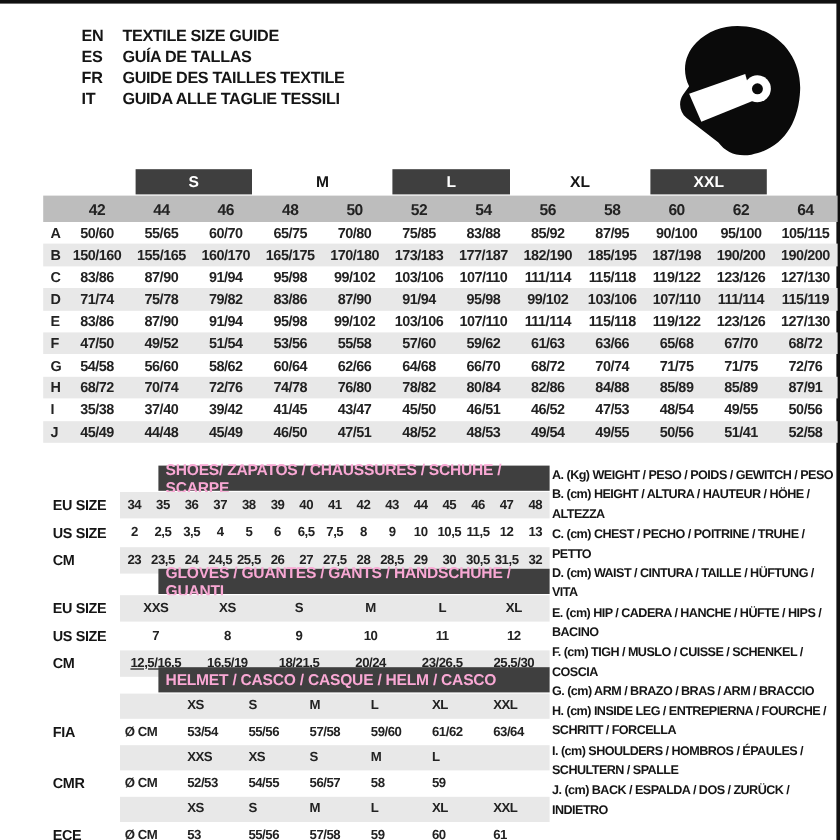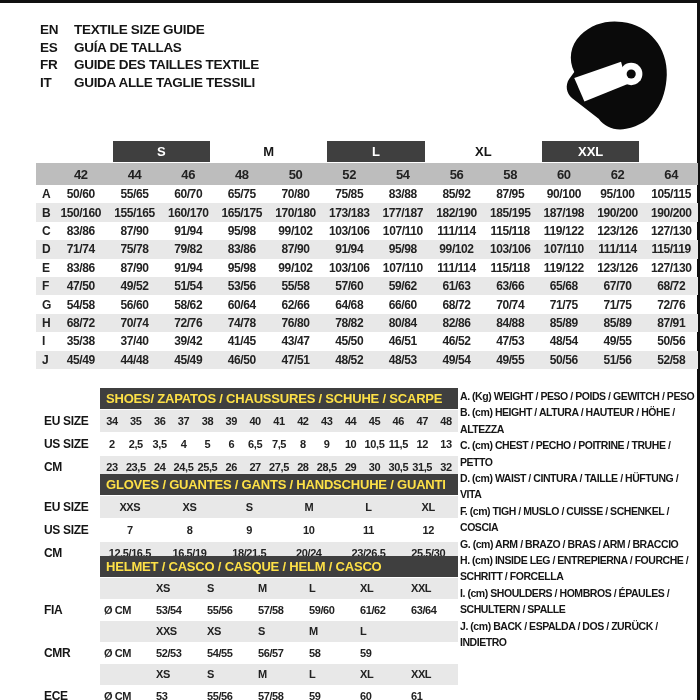--- a/index.html
+++ b/index.html
@@ -6,21 +6,21 @@
   html,body { width:700px; height:700px; }
   body {
     position:relative; background:#ffffff; overflow:hidden;
     font-family:"Liberation Sans", sans-serif; color:#151515;
   }
   .edge-top   { position:absolute; top:0; left:0; width:700px; height:3px; background:#101010; }
   .edge-right { position:absolute; top:0; right:0; width:3px; height:700px; background:#101010; }
 
   
   .lang-list { position:absolute; left:40px; top:21px; }
-  .lang-row  { display:flex; height:17.5px; align-items:center; }
+  .lang-row  { display:flex; height:17.5px; align-items:center;margin-left:28px; }
   .lang-code { width:34px; font-weight:bold; font-size:13.5px; letter-spacing:-0.3px; }
   .lang-title{ font-weight:bold; font-size:13.5px; letter-spacing:-0.3px; }
 
   .helmet-logo { position:absolute; left:558px; top:14px; width:122px; height:124px; }
 
   
   .size-table { position:absolute; left:36px; top:141px; width:662px; }
   .grid13 { display:grid; grid-template-columns:18px repeat(12,1fr); }
   .group-row { height:21px; margin-bottom:1px; }
   .group-label { display:flex; align-items:center; justify-content:center;
@@ -29,21 +29,21 @@
   .size-head { height:22px; background:#bdbdbd; }
   .trow { height:18.4px; }
   .trow.shade { background:#e8e8e8; }
   .cell { display:flex; align-items:center; justify-content:center;
           font-weight:bold; font-size:12px; color:#222; letter-spacing:-0.4px; }
   .size-head .cell { font-size:13px; }
   .cell.letter { justify-content:flex-start; padding-left:6px; }
 
   
   .block { position:absolute; left:38px; width:420px; }
-  .bar { margin-left:62px; height:21px; background:#3f3f3f; color:#fde047;
+  .bar { margin-left:94px; height:21px; background:#3f3f3f; color:#f9a8d4;
          font-weight:bold; font-size:13px; display:flex; align-items:center;
          padding-left:6px; letter-spacing:-0.2px; }
   .srow { display:flex; height:22px; margin-top:1px; }
   .slabel { width:62px; display:flex; align-items:center; font-weight:bold;
             font-size:12px; padding-left:6px; letter-spacing:-0.3px; }
   .svals { flex:1; display:grid; }
   .svals.shade { background:#e8e8e8; }
   .scell { display:flex; align-items:center; justify-content:center;
            font-weight:bold; font-size:11px; color:#222; letter-spacing:-0.4px; }
   .scell.left { justify-content:flex-start; padding-left:4px; }
@@ -204,21 +204,21 @@
         <div class="cell">68/72</div>
       </div>
       <div class="grid13 trow">
         <div class="cell letter">G</div>
         <div class="cell">54/58</div>
         <div class="cell">56/60</div>
         <div class="cell">58/62</div>
         <div class="cell">60/64</div>
         <div class="cell">62/66</div>
         <div class="cell">64/68</div>
-        <div class="cell">66/60</div>
+        <div class="cell">66/70</div>
         <div class="cell">68/72</div>
         <div class="cell">70/74</div>
         <div class="cell">71/75</div>
         <div class="cell">71/75</div>
         <div class="cell">72/76</div>
       </div>
       <div class="grid13 trow shade">
         <div class="cell letter">H</div>
         <div class="cell">68/72</div>
         <div class="cell">70/74</div>
@@ -253,21 +253,21 @@
         <div class="cell">45/49</div>
         <div class="cell">44/48</div>
         <div class="cell">45/49</div>
         <div class="cell">46/50</div>
         <div class="cell">47/51</div>
         <div class="cell">48/52</div>
         <div class="cell">48/53</div>
         <div class="cell">49/54</div>
         <div class="cell">49/55</div>
         <div class="cell">50/56</div>
-        <div class="cell">51/56</div>
+        <div class="cell">51/41</div>
         <div class="cell">52/58</div>
       </div>
     </div>
 </div>
 
 <div class="block" style="top:388px">
   <div class="bar">SHOES/ ZAPATOS / CHAUSSURES / SCHUHE / SCARPE</div>
   <div>
       <div class="srow">
         <div class="slabel">EU SIZE</div>
@@ -445,18 +445,19 @@
         </div>
       </div>
     </div>
 </div>
 
 <div class="legend">
     <div class="legend-item">A. (Kg) WEIGHT / PESO / POIDS / GEWITCH / PESO</div>
     <div class="legend-item">B. (cm) HEIGHT / ALTURA / HAUTEUR / HÖHE / ALTEZZA</div>
     <div class="legend-item">C. (cm) CHEST / PECHO / POITRINE / TRUHE / PETTO</div>
     <div class="legend-item">D. (cm) WAIST / CINTURA / TAILLE / HÜFTUNG / VITA</div>
+    <div class="legend-item">E. (cm) HIP / CADERA / HANCHE / HÜFTE / HIPS / BACINO</div>
     <div class="legend-item">F. (cm) TIGH / MUSLO / CUISSE / SCHENKEL / COSCIA</div>
     <div class="legend-item">G. (cm) ARM / BRAZO / BRAS / ARM / BRACCIO</div>
     <div class="legend-item">H. (cm) INSIDE LEG / ENTREPIERNA / FOURCHE / SCHRITT / FORCELLA</div>
     <div class="legend-item">I. (cm) SHOULDERS / HOMBROS / ÉPAULES / SCHULTERN / SPALLE</div>
     <div class="legend-item">J. (cm) BACK / ESPALDA / DOS / ZURÜCK / INDIETRO</div>
   </div>
 
 </body></html>

